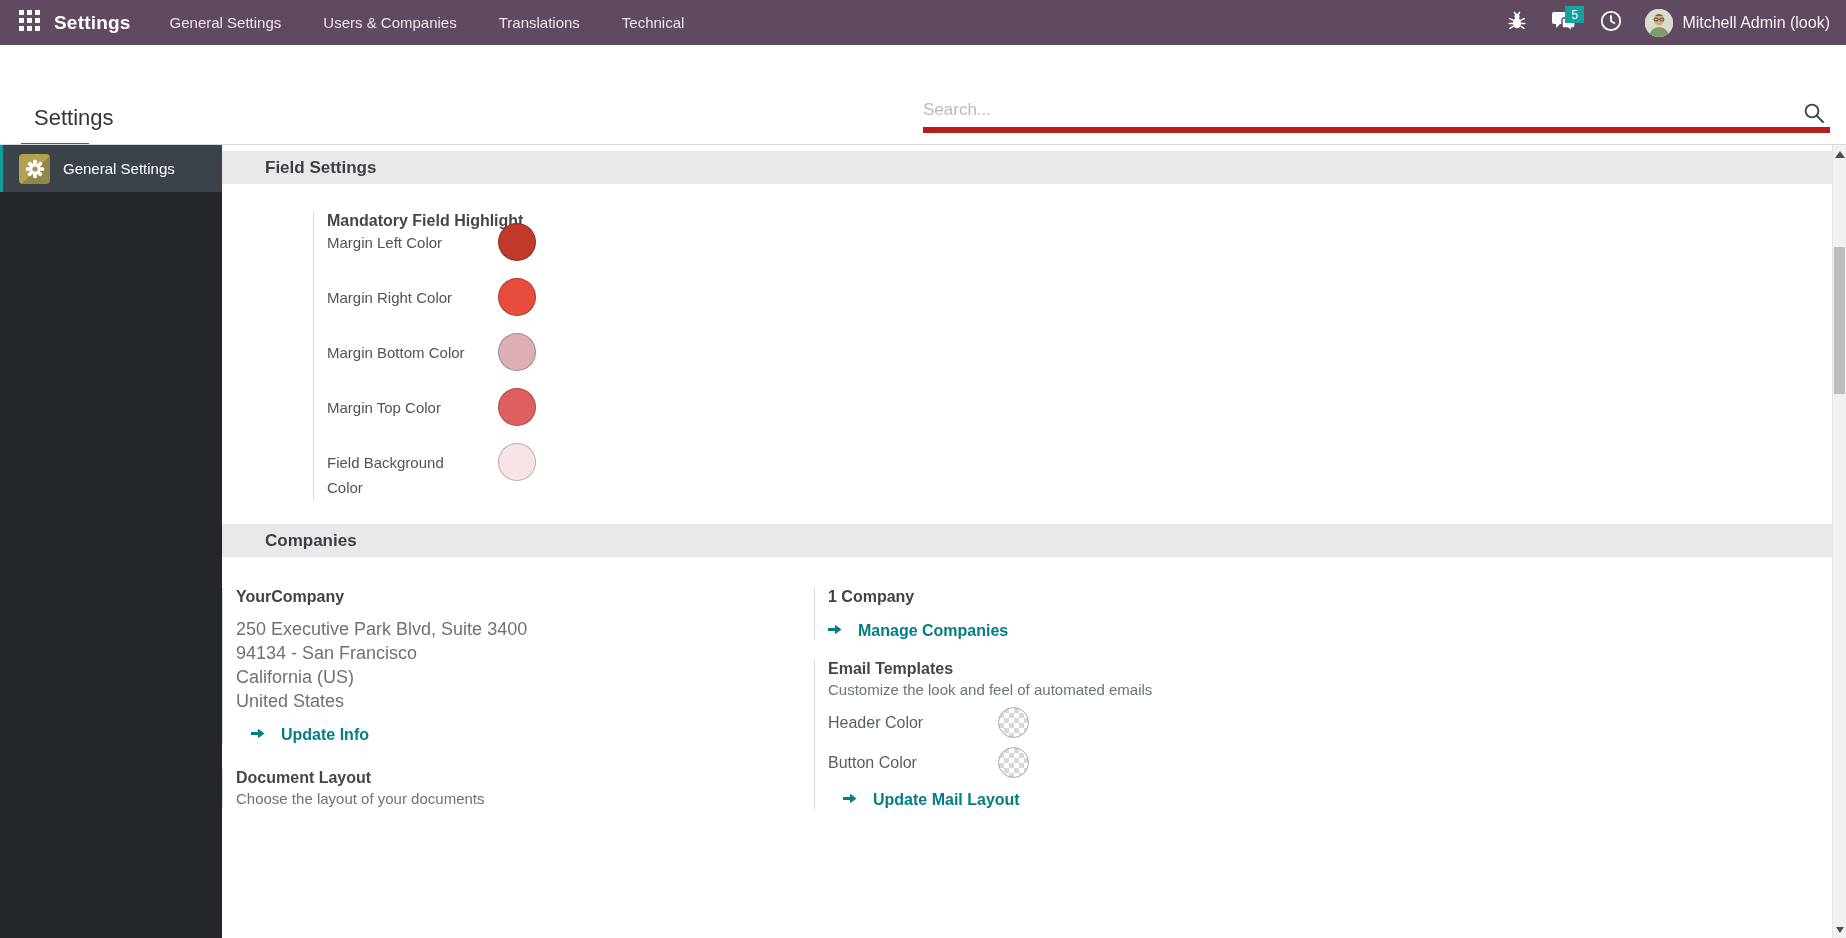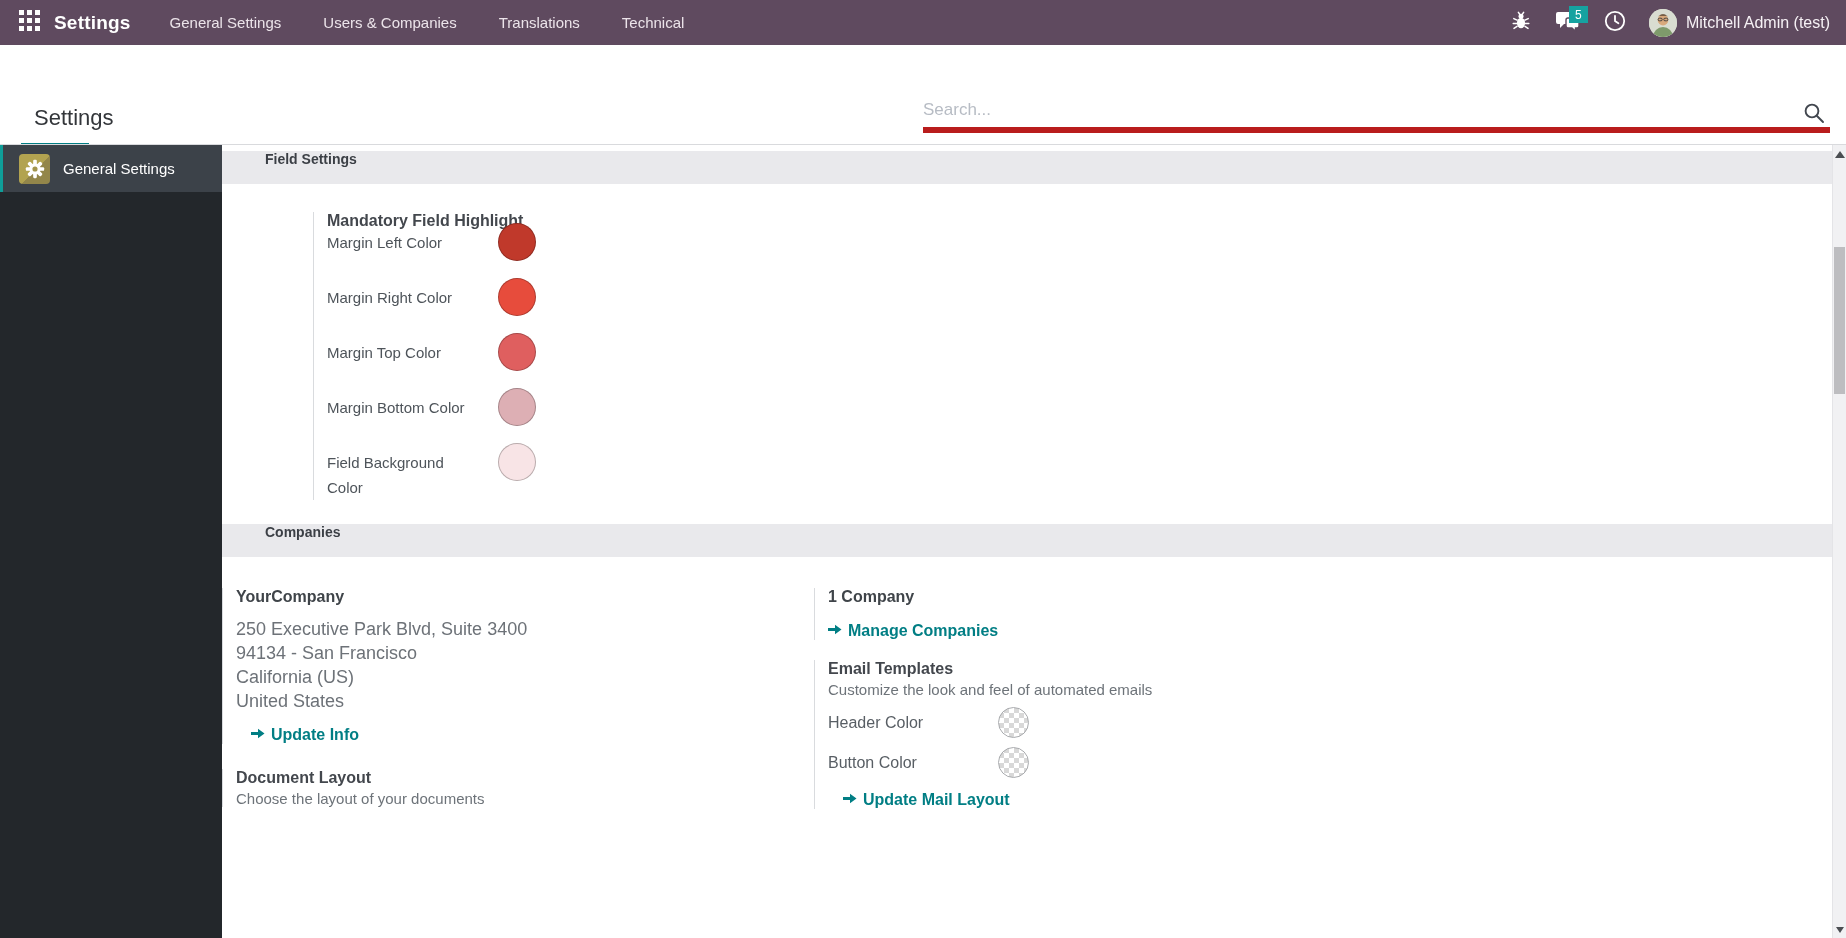--- a/index.html
+++ b/index.html
@@ -36,38 +36,38 @@
   
   .workspace { display:flex; height:794px; border-top:1px solid #d9dadd; position:relative; }
   .sidebar { width:222px; background:#23272b; flex:0 0 auto; }
   .side-item { position:relative; display:flex; align-items:center; height:47px; background:#3c4249; color:#fff; cursor:pointer; padding-left:19px; }
   .side-item .accent { position:absolute; left:0; top:0; bottom:0; width:3px; background:#0f9e99; }
   .app-tile { width:31px; height:30px; border-radius:4px; background:linear-gradient(135deg,#b2a350 0 54%,#93864a 54% 100%); display:flex; align-items:center; justify-content:center; margin-right:13px; }
   .side-label { font-size:15px; }
 
   .main { flex:1; position:relative; background:#fff; overflow:hidden; }
   .main-inner { padding-right:14px; }
-  .section-header { height:33px; margin-top:6px; background:#e9e9ec; display:flex; padding-left:43px; font-size:14px; font-weight:bold; color:#3b3f45; }
+  .section-header { height:33px; margin-top:6px; background:#e9e9ec; display:flex; align-items:center; padding-left:43px; font-size:17px; font-weight:bold; color:#3b3f45; }
   .setting-block { border-left:1px solid #d9dbde; padding-left:13px; }
   .block-heading { font-size:16px; font-weight:bold; color:#43474d; }
   .block-desc { font-size:15px; color:#6d7379; margin-top:3px; }
 
   
   .fs-container { margin-left:91px; margin-top:28px; }
   .color-row { display:flex; align-items:flex-start; margin-bottom:24px; }
   .color-row:first-of-type { margin-top:20px; }
   .color-label { width:155px; font-size:15px; color:#4e545a; line-height:25px; }
   .color-swatch { width:38px; height:38px; border-radius:50%; margin-left:16px; margin-top:-7px; border:1px solid rgba(0,0,0,.25); cursor:pointer; }
 
   
   .companies-grid { margin-top:31px; display:grid; grid-template-columns:592px 592px; align-items:start; }
   .company-name { font-size:16px; font-weight:bold; color:#3f4449; }
   .addr { font-size:18px; color:#6d7278; line-height:24px; }
   .addr-wrap { margin-top:11px; }
-  .tlink { display:inline-flex; align-items:center; gap:6px; color:#017e84; font-size:16px; font-weight:bold; cursor:pointer; text-decoration:none; }
+  .tlink { display:inline-flex; align-items:center; gap:16px; color:#017e84; font-size:16px; font-weight:bold; cursor:pointer; text-decoration:none; }
   .tlink .txt { color:#017e84; }
   .lnk-indent { margin-left:15px; }
   .mt13 { margin-top:13px; } .mt18 { margin-top:16px; } .mt25 { margin-top:25px; } .mt20 { margin-top:20px; }
   .et-row { display:flex; align-items:center; margin-top:9px; }
   .et-label { width:170px; font-size:16px; color:#585e64; }
   .checker-swatch { width:31px; height:31px; border-radius:50%; border:1px solid #a9abae; cursor:pointer;
     background-color:#fff;
     background-image:
       linear-gradient(45deg,#d8d8d8 25%,transparent 25%),
       linear-gradient(-45deg,#d8d8d8 25%,transparent 25%),
@@ -142,21 +142,21 @@
         <span class="avatar">
           <svg width="28" height="28" viewBox="0 0 28 28">
             <rect width="28" height="28" fill="#d9ddd1"></rect>
             <circle cx="14" cy="11" r="5.4" fill="#d8a97c"></circle>
             <path d="M8.6 9.4 a5.6 5.6 0 0 1 10.8 0 l-1.2 -2.6 -8.4 0 z" fill="#5a4632"></path>
             <rect x="9.2" y="9.2" width="4" height="2.6" rx="1.2" fill="none" stroke="#3c3c3c" stroke-width=".9"></rect>
             <rect x="14.8" y="9.2" width="4" height="2.6" rx="1.2" fill="none" stroke="#3c3c3c" stroke-width=".9"></rect>
             <path d="M4 28 a10 10 0 0 1 20 0 z" fill="#7e9a6b"></path>
           </svg>
         </span>
-        <span class="user-name">Mitchell Admin (test)</span>
+        <span class="user-name">Mitchell Admin (look)</span>
       </div>
     </div>
   </div>
 
   <div class="control-panel">
     <div class="cp-title">Settings</div>
     <div class="cp-buttons">
       <button class="btn-save">SAVE</button>
       <button class="btn-discard">DISCARD</button>
       <span class="unsaved">Unsaved changes</span>
@@ -206,26 +206,26 @@
 
             <div class="color-row">
               <div class="color-label">Margin Left Color</div>
               <div class="color-swatch" style="background-color: rgb(192, 57, 43);"></div>
             </div>
             <div class="color-row">
               <div class="color-label">Margin Right Color</div>
               <div class="color-swatch" style="background-color: rgb(231, 76, 60);"></div>
             </div>
             <div class="color-row">
+              <div class="color-label">Margin Bottom Color</div>
+              <div class="color-swatch" style="background-color: rgb(221, 175, 180);"></div>
+            </div>
+            <div class="color-row">
               <div class="color-label">Margin Top Color</div>
               <div class="color-swatch" style="background-color: rgb(223, 95, 95);"></div>
-            </div>
-            <div class="color-row">
-              <div class="color-label">Margin Bottom Color</div>
-              <div class="color-swatch" style="background-color: rgb(221, 175, 180);"></div>
             </div>
             <div class="color-row" style="margin-top:10px;">
               <div class="color-label">Field Background Color</div>
               <div class="color-swatch" style="background-color: rgb(248, 228, 230);"></div>
             </div>
           </div>
         </div>
 
         <div class="section-header" style="margin-top:24px;">
           <span>Companies</span>

